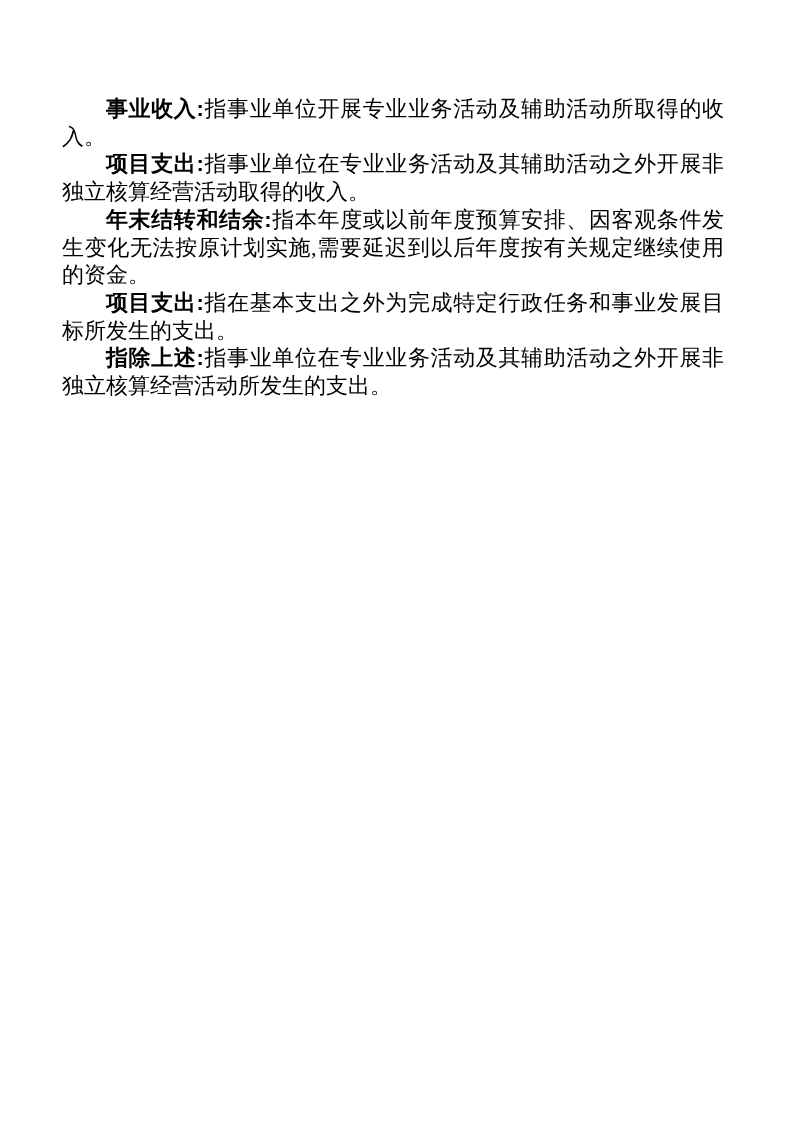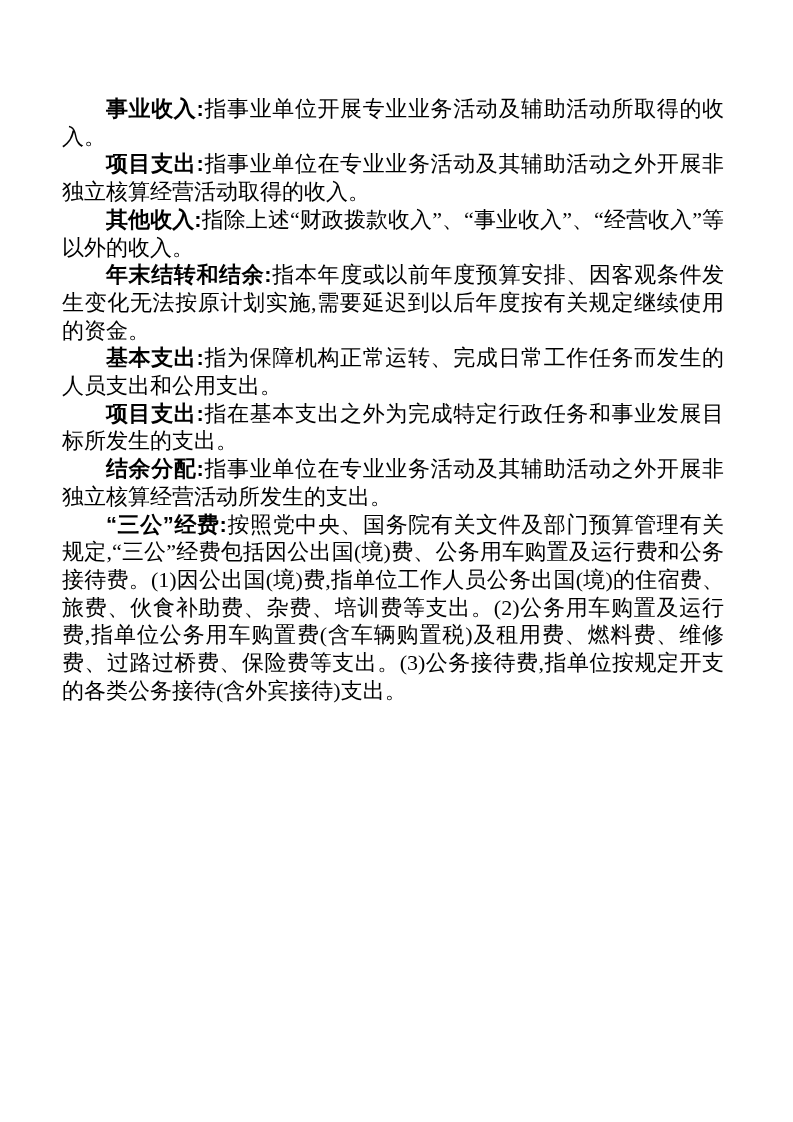--- a/index.html
+++ b/index.html
@@ -48,29 +48,26 @@
 <body>
 
 <div class="page">
   <div class="content">
 
     <p class="para"><span class="term">事业收入:</span><span>指事业单位开展专业业务活动及辅助活动所取得的收入。</span></p>
 
     <p class="para"><span class="term">项目支出:</span><span>指事业单位在专业业务活动及其辅助活动之外开展非独立核算经营活动取得的收入。</span></p>
 
 
-    <p class="para"><span class="term">其他收入:</span><span>指除上述“财政拨款收入”、“事业收入”、“经营收入”等以外的收入。</span></p>
 
 
 
 
     <p class="para"><span class="term">年末结转和结余:</span><span>指本年度或以前年度预算安排、因客观条件发生变化无法按原计划实施,需要延迟到以后年度按有关规定继续使用的资金。</span></p>
 
-    <p class="para"><span class="term">基本支出:</span><span>指为保障机构正常运转、完成日常工作任务而发生的人员支出和公用支出。</span></p>
 
     <p class="para"><span class="term">项目支出:</span><span>指在基本支出之外为完成特定行政任务和事业发展目标所发生的支出。</span></p>
 
-    <p class="para"><span class="term">结余分配:</span><span>指事业单位在专业业务活动及其辅助活动之外开展非独立核算经营活动所发生的支出。</span></p>
+    <p class="para"><span class="term">指除上述:</span><span>指事业单位在专业业务活动及其辅助活动之外开展非独立核算经营活动所发生的支出。</span></p>
 
-    <p class="para"><span class="term">“三公”经费:</span><span>按照党中央、国务院有关文件及部门预算管理有关规定,“三公”经费包括因公出国(境)费、公务用车购置及运行费和公务接待费。(1)因公出国(境)费,指单位工作人员公务出国(境)的住宿费、旅费、伙食补助费、杂费、培训费等支出。(2)公务用车购置及运行费,指单位公务用车购置费(含车辆购置税)及租用费、燃料费、维修费、过路过桥费、保险费等支出。(3)公务接待费,指单位按规定开支的各类公务接待(含外宾接待)支出。</span></p>
 
   </div>
 </div>
 
 </body></html>

